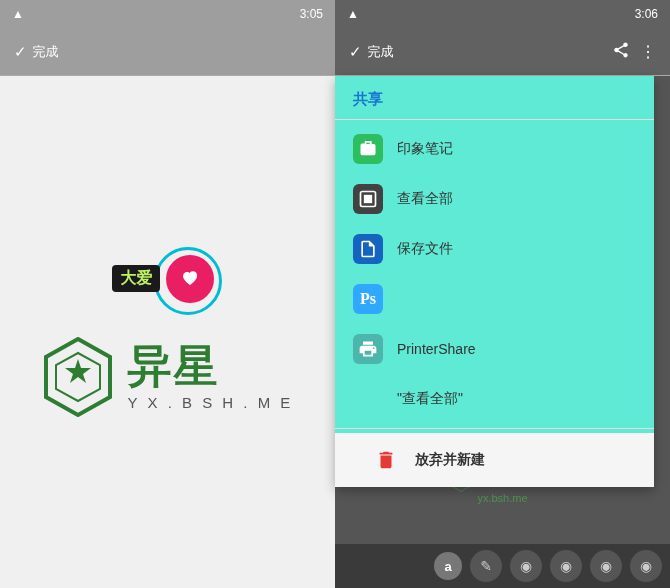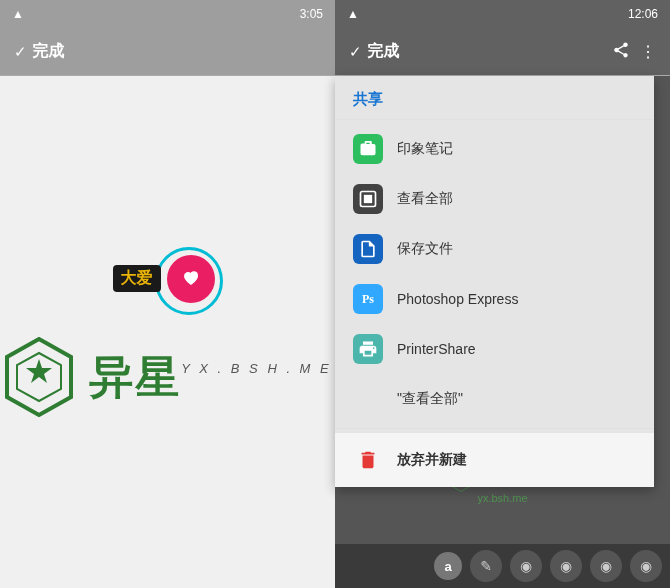--- a/index.html
+++ b/index.html
@@ -37,21 +37,21 @@
     .top-bar {
       height: 48px;
       background: #9e9e9e;
       display: flex;
       align-items: center;
       padding: 0 14px;
       gap: 6px;
       border-bottom: 1px solid #aaa;
     }
     .top-bar-check { color: #fff; font-size: 15px; }
-    .top-bar-title { color: #fff; font-size: 16px; font-weight: bold; text-align: right; }
+    .top-bar-title { color: #fff; font-size: 13px; font-weight: normal; text-align: right; }
 
     .content-area {
       flex: 1;
       background: #f0f0f0;
       display: flex;
       align-items: center;
       justify-content: center;
     }
     .app-logo-container {
       display: flex;
@@ -79,21 +79,21 @@
       height: 68px;
       border-radius: 50%;
       border: 3px solid #00bcd4;
       background: transparent;
     }
     .daai-label {
       position: absolute;
       left: 0;
       top: 18px;
       background: #1a1a1a;
-      color: #eab308;
+      color: #bef264;
       font-size: 16px;
       font-weight: bold;
       padding: 3px 8px;
       border-radius: 4px;
       z-index: 2;
       white-space: nowrap;
     }
     .daai-icon {
       position: absolute;
       right: 8px;
@@ -120,35 +120,35 @@
       position: relative;
       width: 72px;
       height: 80px;
     }
     .hexagon {
       width: 72px;
       height: 80px;
     }
     .logo-text-right {
       display: flex;
+      flex-direction: column;
       align-items: flex-start;
     }
     .yixing-text {
       font-size: 44px;
       color: #2e7d32;
       font-weight: bold;
       line-height: 1;
       letter-spacing: 2px;
     }
     .yxbshme-text {
-      font-size: 13px;
+      font-size: 15px;
       color: #555;
       letter-spacing: 3px;
       margin-top: 6px;
-      font-style: italic;
     }
     .ruanjian-text {
       font-size: 40px;
       color: #9e9e9e;
       font-weight: normal;
       letter-spacing: 6px;
       margin-top: 8px;
     }
 
     
@@ -191,21 +191,21 @@
       display: flex;
       flex-direction: column;
       align-items: center;
     }
     
     .share-panel {
       position: absolute;
       top: 0;
       left: 0;
       right: 16px;
-      background: #e5e5e5;
+      background: #5eead4;
       z-index: 10;
       border-radius: 0 0 4px 4px;
       box-shadow: 0 4px 12px rgba(0,0,0,0.3);
     }
     .share-title {
       padding: 14px 18px 10px;
       font-size: 15px;
       color: #1976d2;
       font-weight: bold;
     }
@@ -236,21 +236,21 @@
       color: #333;
     }
     .share-divider-full {
       height: 1px;
       background: #e0e0e0;
       margin: 4px 0;
     }
     .discard-row {
       display: flex;
       align-items: center;
-      padding: 12px 18px;
+      padding: 12px 36px;
       gap: 14px;
       background: #f5f5f5;
       cursor: pointer;
     }
     .discard-icon {
       width: 30px;
       height: 30px;
       display: flex;
       align-items: center;
       justify-content: center;
@@ -388,21 +388,21 @@
   </div>
 </div>
 
 <div class="phone-right">
 
   <div class="status-bar">
     <div class="status-bar-left">
       <span>▲</span>
     </div>
     <div class="status-bar-right">
-      <span>12:06</span>
+      <span>3:06</span>
     </div>
   </div>
 
   <div class="top-bar">
     <div style="display:flex;align-items:center;gap:6px;">
       <span class="top-bar-check">✓</span>
       <span class="top-bar-title">完成</span>
     </div>
     <div class="top-bar-icons">
       <span class="top-bar-icon">
@@ -449,22 +449,21 @@
       <div class="share-item">
         <div class="share-item-icon icon-file">
           <svg width="20" height="20" viewBox="0 0 24 24" fill="white">
               <path d="M14 2H6a2 2 0 0 0-2 2v16a2 2 0 0 0 2 2h12a2 2 0 0 0 2-2V8l-6-6zm4 18H6V4h7v5h5v11z"></path>
             </svg>
         </div>
         <span class="share-item-label">保存文件</span>
       </div>
 
       <div class="share-item">
-        <div class="share-item-icon icon-ps" style="font-size:12px;font-weight:bold;color:white;font-family:serif;">Ps</div>
-        <span class="share-item-label">Photoshop Express</span>
+        <div class="share-item-icon icon-ps" style="font-size:16px;font-weight:bold;color:white;font-family:serif;">Ps</div>
       </div>
 
 
       <div class="share-item">
         <div class="share-item-icon icon-print">
           <svg width="20" height="20" viewBox="0 0 24 24" fill="white">
               <path d="M19 8H5c-1.66 0-3 1.34-3 3v6h4v4h12v-4h4v-6c0-1.66-1.34-3-3-3zm-3 11H8v-5h8v5zm3-7c-.55 0-1-.45-1-1s.45-1 1-1 1 .45 1 1-.45 1-1 1zm-1-9H6v4h12V3z"></path>
             </svg>
         </div>
         <span class="share-item-label">PrinterShare</span>

